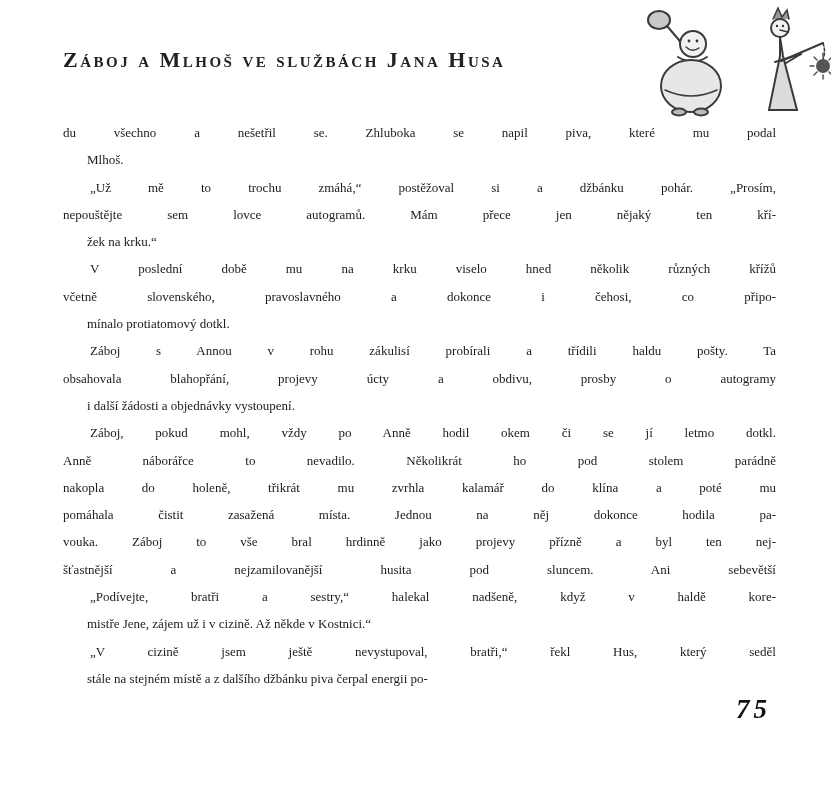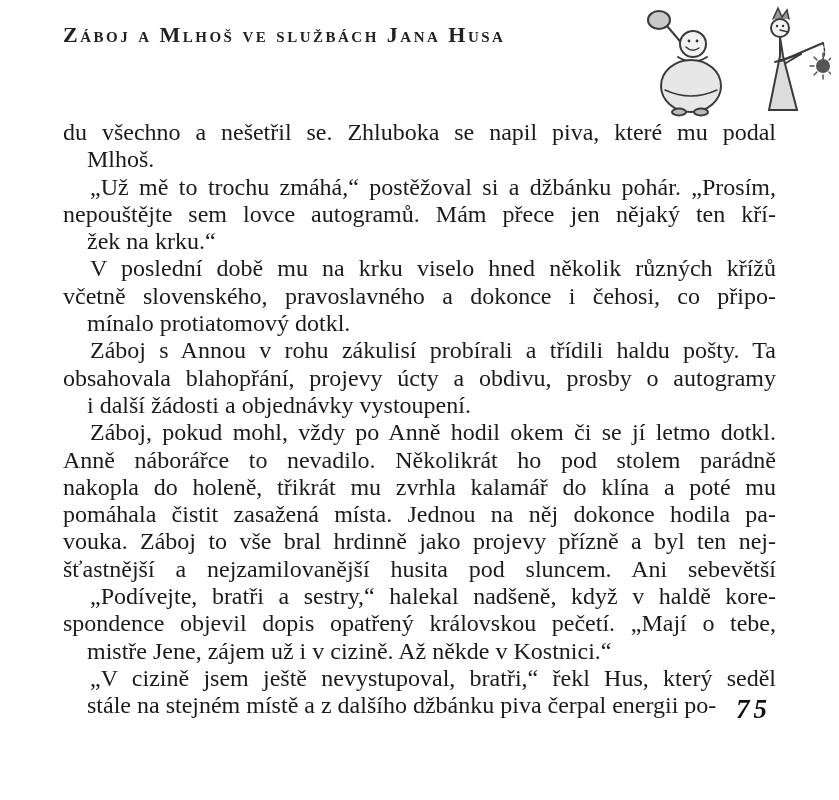--- a/index.html
+++ b/index.html
@@ -12,41 +12,41 @@
     width: 839px;
     height: 800px;
     background: #ffffff;
     font-family: "Liberation Serif", "DejaVu Serif", serif;
     color: #1b1b1b;
     overflow: hidden;
   }
   .header-title {
     position: absolute;
     left: 63px;
-    top: 22px;
+    top: 47px;
     font-weight: bold;
     font-variant: small-caps;
     letter-spacing: 2.5px;
     font-size: 22px;
     color: #222222;
     white-space: nowrap;
   }
   .illustration {
     position: absolute;
     right: 8px;
     top: 6px;
     width: 200px;
     height: 112px;
   }
   .body-text {
     position: absolute;
     left: 63px;
     top: 119px;
     width: 713px;
-    font-size: 24px;
+    font-size: 13px;
     line-height: 27.3px;
   }
   .para { margin: 0; padding: 0; }
   .line {
     text-align: justify;
     text-align-last: justify;
   }
   .line.last { text-align-last: left; margin-left: 24px; }
   .line.first { text-indent: 27px; }
   .page-number {
@@ -132,21 +132,20 @@
       <div class="para">
         <div class="line first">Záboj, pokud mohl, vždy po Anně hodil okem či se jí letmo dotkl.</div>
         <div class="line">Anně náborářce to nevadilo. Několikrát ho pod stolem parádně</div>
         <div class="line">nakopla do holeně, třikrát mu zvrhla kalamář do klína a poté mu</div>
         <div class="line">pomáhala čistit zasažená místa. Jednou na něj dokonce hodila pa-</div>
         <div class="line">vouka. Záboj to vše bral hrdinně jako projevy přízně a byl ten nej-</div>
         <div class="line">šťastnější a nejzamilovanější husita pod sluncem. Ani sebevětší</div>
       </div>
       <div class="para">
         <div class="line first">„Podívejte, bratři a sestry,“ halekal nadšeně, když v haldě kore-</div>
-        <div class="line">spondence objevil dopis opatřený královskou pečetí. „Mají o tebe,</div>
         <div class="line last">mistře Jene, zájem už i v cizině. Až někde v Kostnici.“</div>
       </div>
       <div class="para">
         <div class="line first">„V cizině jsem ještě nevystupoval, bratři,“ řekl Hus, který seděl</div>
         <div class="line last">stále na stejném místě a z dalšího džbánku piva čerpal energii po-</div>
       </div>
     </div>
 
   <div class="page-number">75</div>
 

